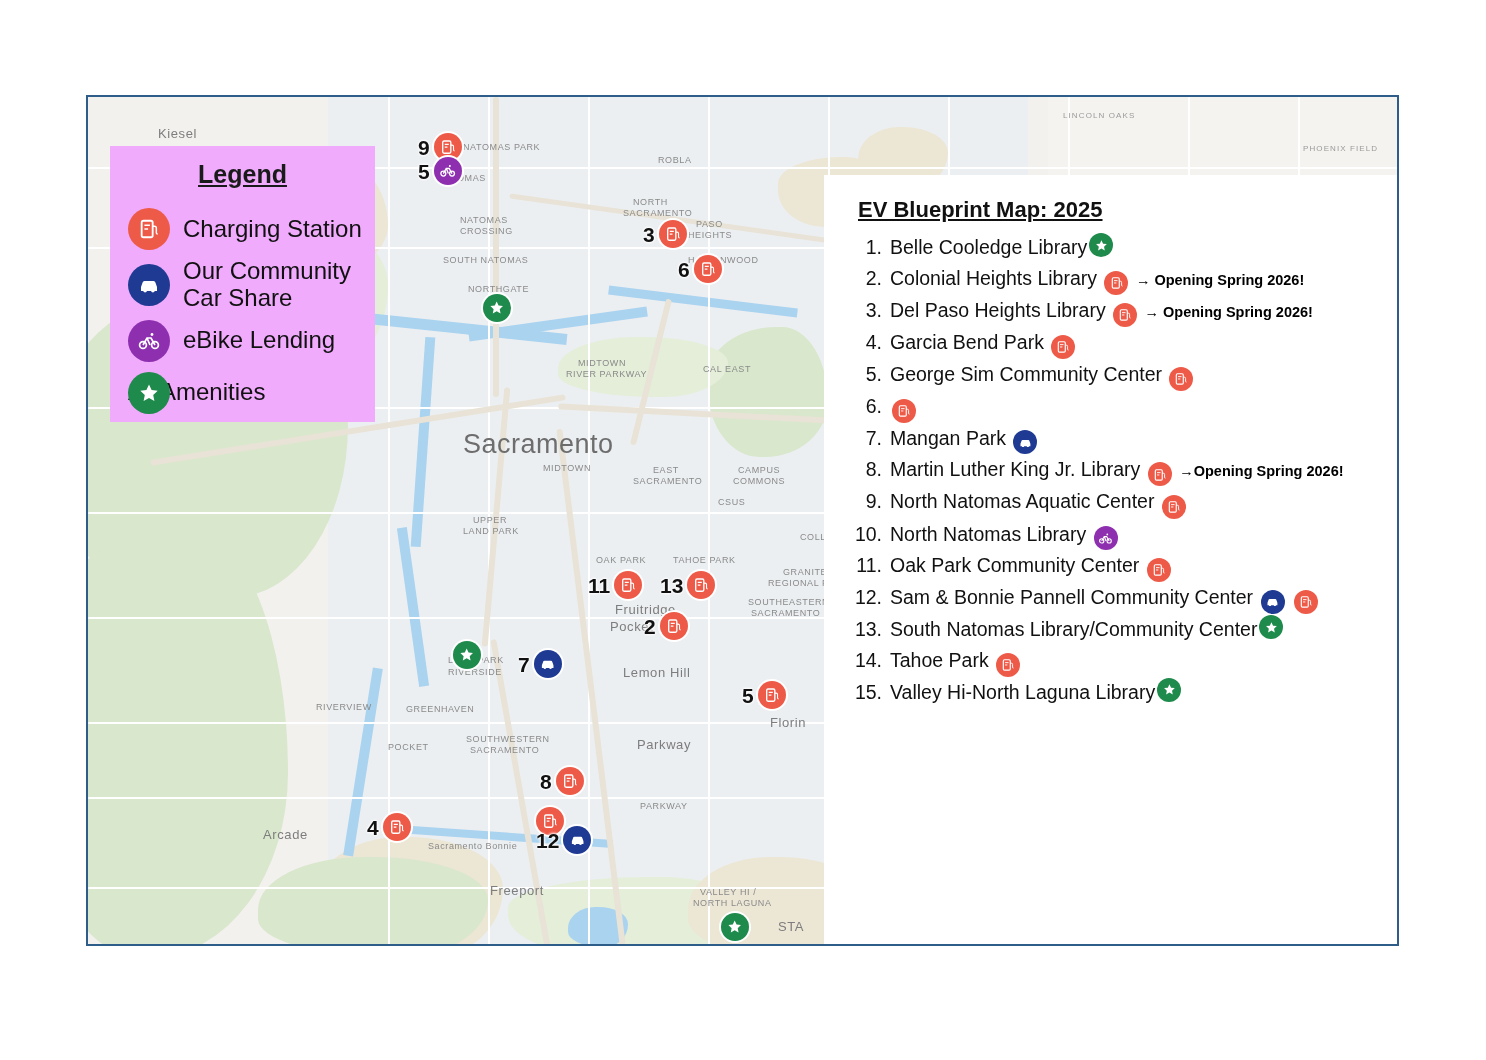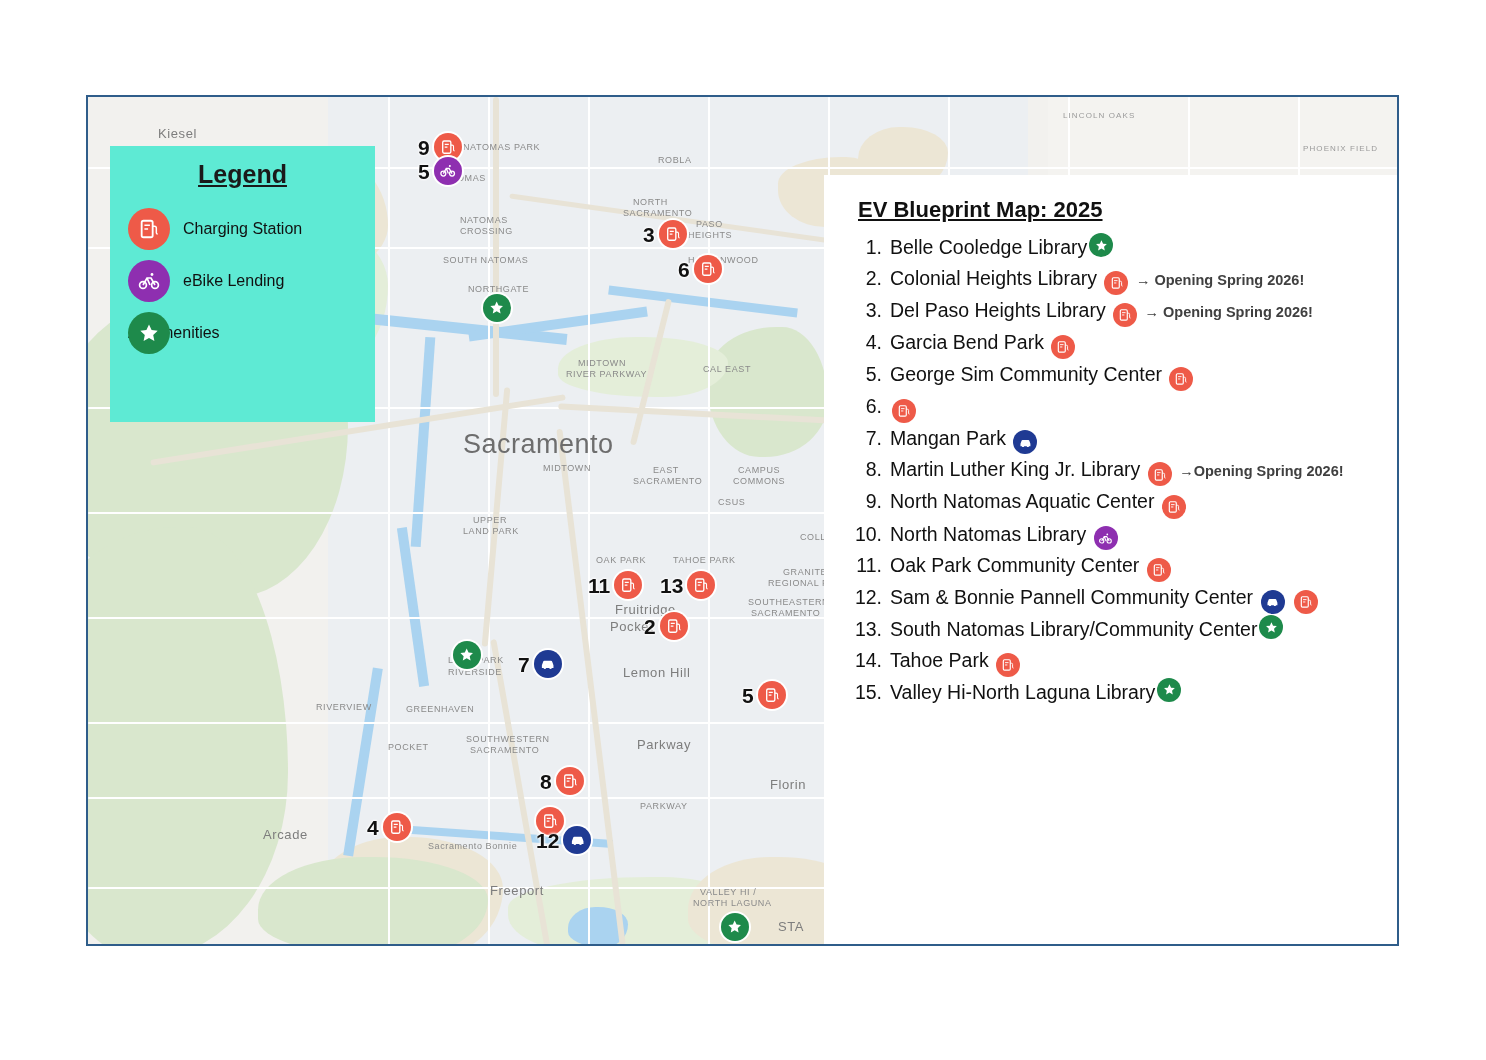--- a/index.html
+++ b/index.html
@@ -73,41 +73,41 @@
     color: #9a9a9a;
     font-size: 8px;
     letter-spacing: 1.1px;
   }
 
   
   #legend {
     position: absolute;
     left: 22px; top: 49px;
     width: 265px; height: 276px;
-    background: #5eead4;
+    background: #f0abfc;
     z-index: 40;
     padding: 14px 0 0 0;
   }
   #legend .legend-title {
     text-align: center;
     font-size: 25px;
     font-weight: bold;
     color: #1a1a1a;
     text-decoration: underline;
     margin-bottom: 14px;
   }
   .legend-row {
     display: flex;
     align-items: center;
     gap: 13px;
     padding: 3px 0 3px 18px;
     min-height: 52px;
   }
   .legend-row .ltext {
-    font-size: 16px;
+    font-size: 24px;
     color: #111;
     line-height: 1.12;
   }
 
   
   .cic {
     display: inline-flex;
     align-items: center;
     justify-content: center;
     border-radius: 50%;
@@ -176,21 +176,21 @@
     font-size: 19.5px;
     color: #111;
   }
   .li-inner { display: inline; }
   .ic-inline {
     display: inline-flex;
     vertical-align: -5px;
     margin: 0 2px;
   }
   .note {
-    color: #404040;
+    color: #000000;
     font-weight: bold;
     font-size: 14.5px;
     white-space: nowrap;
   }
 </style>
 </head>
 <body>
 
 <div id="map-frame">
 
@@ -288,21 +288,21 @@
       <div class="maplabel " style="left: 663px; top: 511px;">SACRAMENTO</div>
       <div class="maplabel " style="left: 360px; top: 558px;">LAND PARK</div>
       <div class="maplabel " style="left: 360px; top: 570px;">RIVERSIDE</div>
       <div class="maplabel mid" style="left: 535px; top: 568px;">Lemon Hill</div>
       <div class="maplabel " style="left: 228px; top: 605px;">RIVERVIEW</div>
       <div class="maplabel " style="left: 318px; top: 607px;">GREENHAVEN</div>
       <div class="maplabel " style="left: 300px; top: 645px;">POCKET</div>
       <div class="maplabel " style="left: 378px; top: 637px;">SOUTHWESTERN</div>
       <div class="maplabel " style="left: 382px; top: 648px;">SACRAMENTO</div>
       <div class="maplabel mid" style="left: 549px; top: 640px;">Parkway</div>
-      <div class="maplabel mid" style="left: 682px; top: 680px;">Florin</div>
+      <div class="maplabel mid" style="left: 682px; top: 618px;">Florin</div>
       <div class="maplabel " style="left: 552px; top: 704px;">PARKWAY</div>
       <div class="maplabel mid" style="left: 175px; top: 730px;">Arcade</div>
       <div class="maplabel " style="left: 340px; top: 744px;">Sacramento Bonnie</div>
       <div class="maplabel mid" style="left: 402px; top: 786px;">Freeport</div>
       <div class="maplabel " style="left: 612px; top: 790px;">VALLEY HI /</div>
       <div class="maplabel " style="left: 605px; top: 801px;">NORTH LAGUNA</div>
       <div class="maplabel mid" style="left: 690px; top: 822px;">STA</div>
     </div>
 
   <div id="map-markers">
@@ -465,20 +465,28 @@
       <span class="cic red" style="width:42px;height:42px;">
         <svg width="22" height="22" viewBox="0 0 24 24" fill="none" stroke="#fff" stroke-width="2">
           <rect x="4" y="3" width="12" height="18" rx="2"></rect>
           <path d="M7 8h6M7 12h4" stroke-width="1.6"></path>
           <path d="M16 9h2a2 2 0 0 1 2 2v5a1.5 1.5 0 0 0 1.5 1.5" stroke-width="1.6"></path>
         </svg>
       </span>
       <span class="ltext">Charging Station</span>
     </div>
 
+    <div class="legend-row">
+      <span class="cic blue" style="width:42px;height:42px;">
+        <svg width="24" height="24" viewBox="0 0 24 24" fill="#fff">
+          <path d="M4 14l1.6-4.4A2 2 0 0 1 7.5 8h9a2 2 0 0 1 1.9 1.6L20 14v4h-2.2a2 2 0 0 1-3.8 0h-4a2 2 0 0 1-3.8 0H4z"></path>
+        </svg>
+      </span>
+      <span class="ltext">Our Community Car Share</span>
+    </div>
 
     <div class="legend-row">
       <span class="cic purple" style="width:42px;height:42px;">
         <svg width="24" height="24" viewBox="0 0 24 24" fill="none" stroke="#fff" stroke-width="1.7">
           <circle cx="6" cy="16" r="3.4"></circle>
           <circle cx="18" cy="16" r="3.4"></circle>
           <path d="M6 16l4-7h4l4 7M10 9l3 7"></path>
           <circle cx="15" cy="5.5" r="1.4" fill="#fff" stroke="none"></circle>
         </svg>
       </span>

